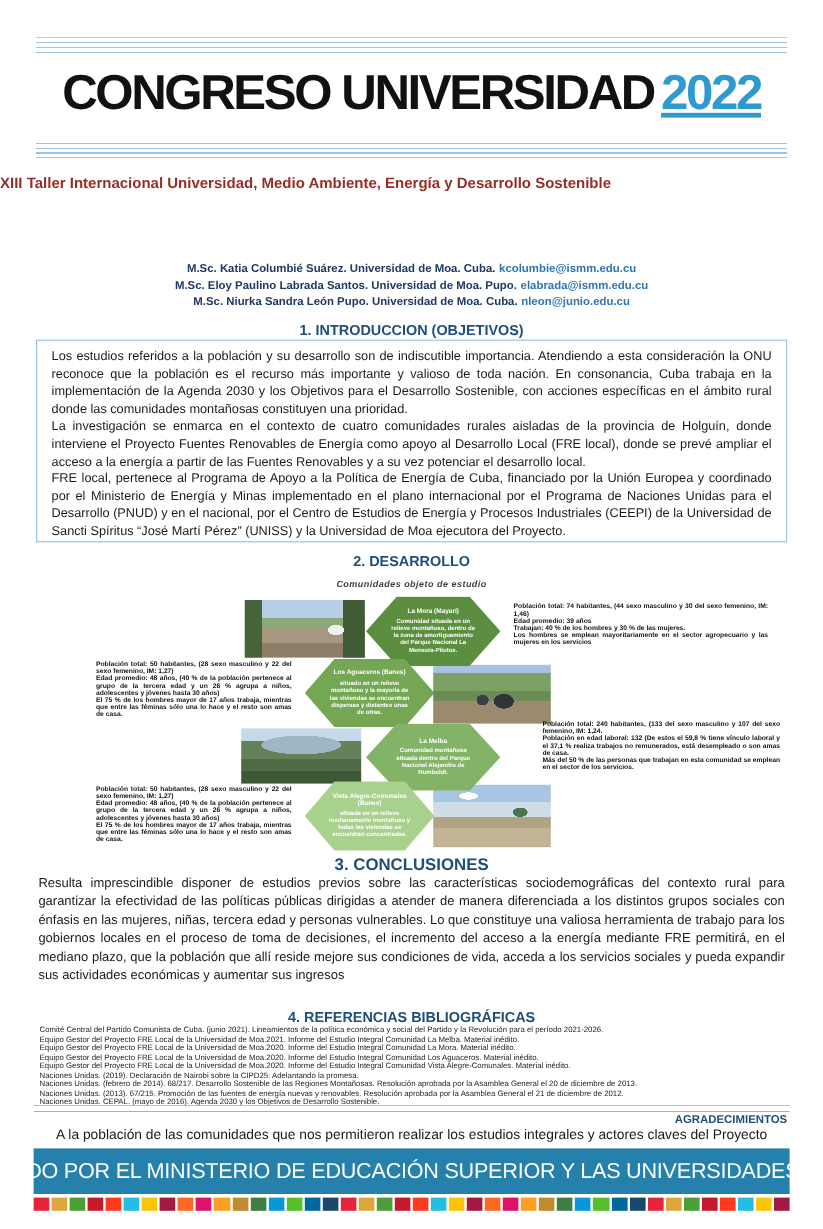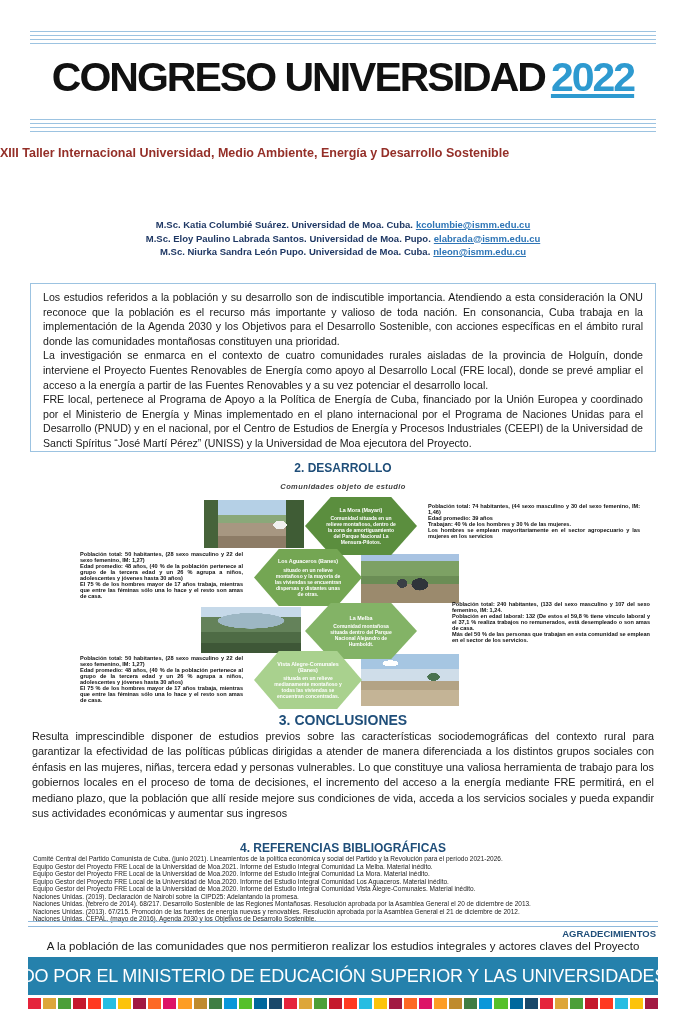--- a/index.html
+++ b/index.html
@@ -36,21 +36,21 @@
     font-size: 12.5px; font-weight: bold;
     color: #942f28;
   }
   .paper-title {
     position: absolute; top: 172px; left: 43px; width: 600px;
     text-align: center; font-size: 15px; font-weight: bold;
     color: #44546a; line-height: 1.25; text-transform: uppercase;
   }
   .authors { position: absolute; top: 218px; left: 0; width: 100%; text-align: center; }
   .author-line { font-size: 9.5px; font-weight: bold; color: #1f3864; line-height: 13.5px; }
-  .author-line .email { color: #2e75b6; text-decoration: underline; margin-left: 3px; cursor: pointer; }
+  .author-line .email { color: #2e75b6; margin-left: 3px; cursor: pointer; }
 
   
   .sec-heading {
     position: absolute; left: 0; width: 100%;
     text-align: center; font-size: 12px; font-weight: bold; color: #1f4e79;
   }
   .h-intro { top: 268px; }
   .h-desarrollo { top: 461px; }
   .h-conclusiones { top: 712px; font-size: 14px; }
   .h-referencias { top: 841px; }
@@ -167,24 +167,25 @@
 
 
   <div class="authors">
     <div class="author-line">
       <span>M.Sc. Katia Columbié Suárez. Universidad de Moa. Cuba.</span><a class="email">kcolumbie@ismm.edu.cu</a>
     </div>
     <div class="author-line">
       <span>M.Sc. Eloy Paulino Labrada Santos. Universidad de Moa. Pupo.</span><a class="email">elabrada@ismm.edu.cu</a>
     </div>
     <div class="author-line">
-      <span>M.Sc. Niurka Sandra León Pupo. Universidad de Moa. Cuba.</span><a class="email">nleon@ismm.edu.cu</a>
+      <span>M.Sc. Niurka Sandra León Pupo. Universidad de Moa. Cuba.</span><a class="email">nleon@junio.edu.cu</a>
     </div>
   </div>
 
+  <div class="sec-heading h-intro">1. INTRODUCCION (OBJETIVOS)</div>
 
   <div class="intro-box">
     <p>Los estudios referidos a la población y su desarrollo son de indiscutible importancia. Atendiendo a esta consideración la ONU reconoce que la población es el recurso más importante y valioso de toda nación. En consonancia, Cuba trabaja en la implementación de la Agenda 2030 y los Objetivos para el Desarrollo Sostenible, con acciones específicas en el ámbito rural donde las comunidades montañosas constituyen una prioridad.</p>
     <p>La investigación se enmarca en el contexto de cuatro comunidades rurales aisladas de la provincia de Holguín, donde interviene el Proyecto Fuentes Renovables de Energía como apoyo al Desarrollo Local (FRE local), donde se prevé ampliar el acceso a la energía a partir de las Fuentes Renovables y a su vez potenciar el desarrollo local.</p>
     <p>FRE local, pertenece al Programa de Apoyo a la Política de Energía de Cuba, financiado por la Unión Europea y coordinado por el Ministerio de Energía y Minas implementado en el plano internacional por el Programa de Naciones Unidas para el Desarrollo (PNUD) y en el nacional, por el Centro de Estudios de Energía y Procesos Industriales (CEEPI) de la Universidad de Sancti Spíritus “José Martí Pérez” (UNISS) y la Universidad de Moa ejecutora del Proyecto.</p>
   </div>
 
   <div class="sec-heading h-desarrollo">2. DESARROLLO</div>
   <div class="sub-desarrollo">Comunidades objeto de estudio</div>
 

